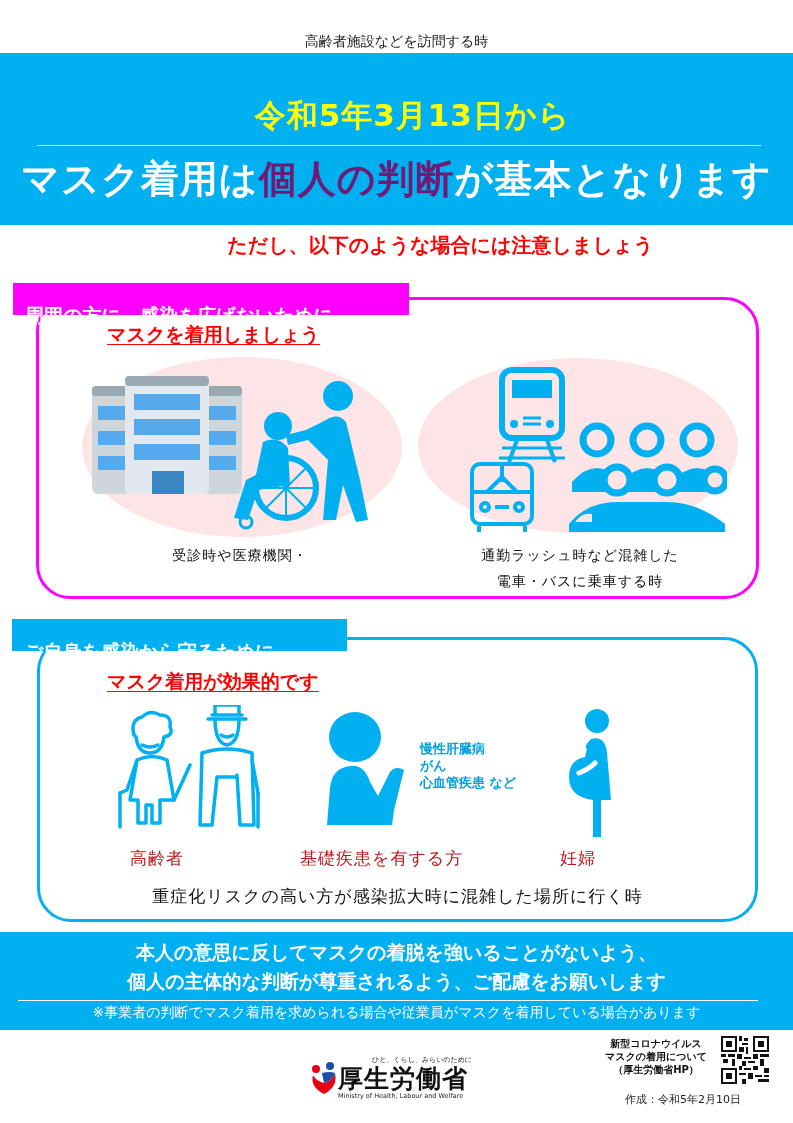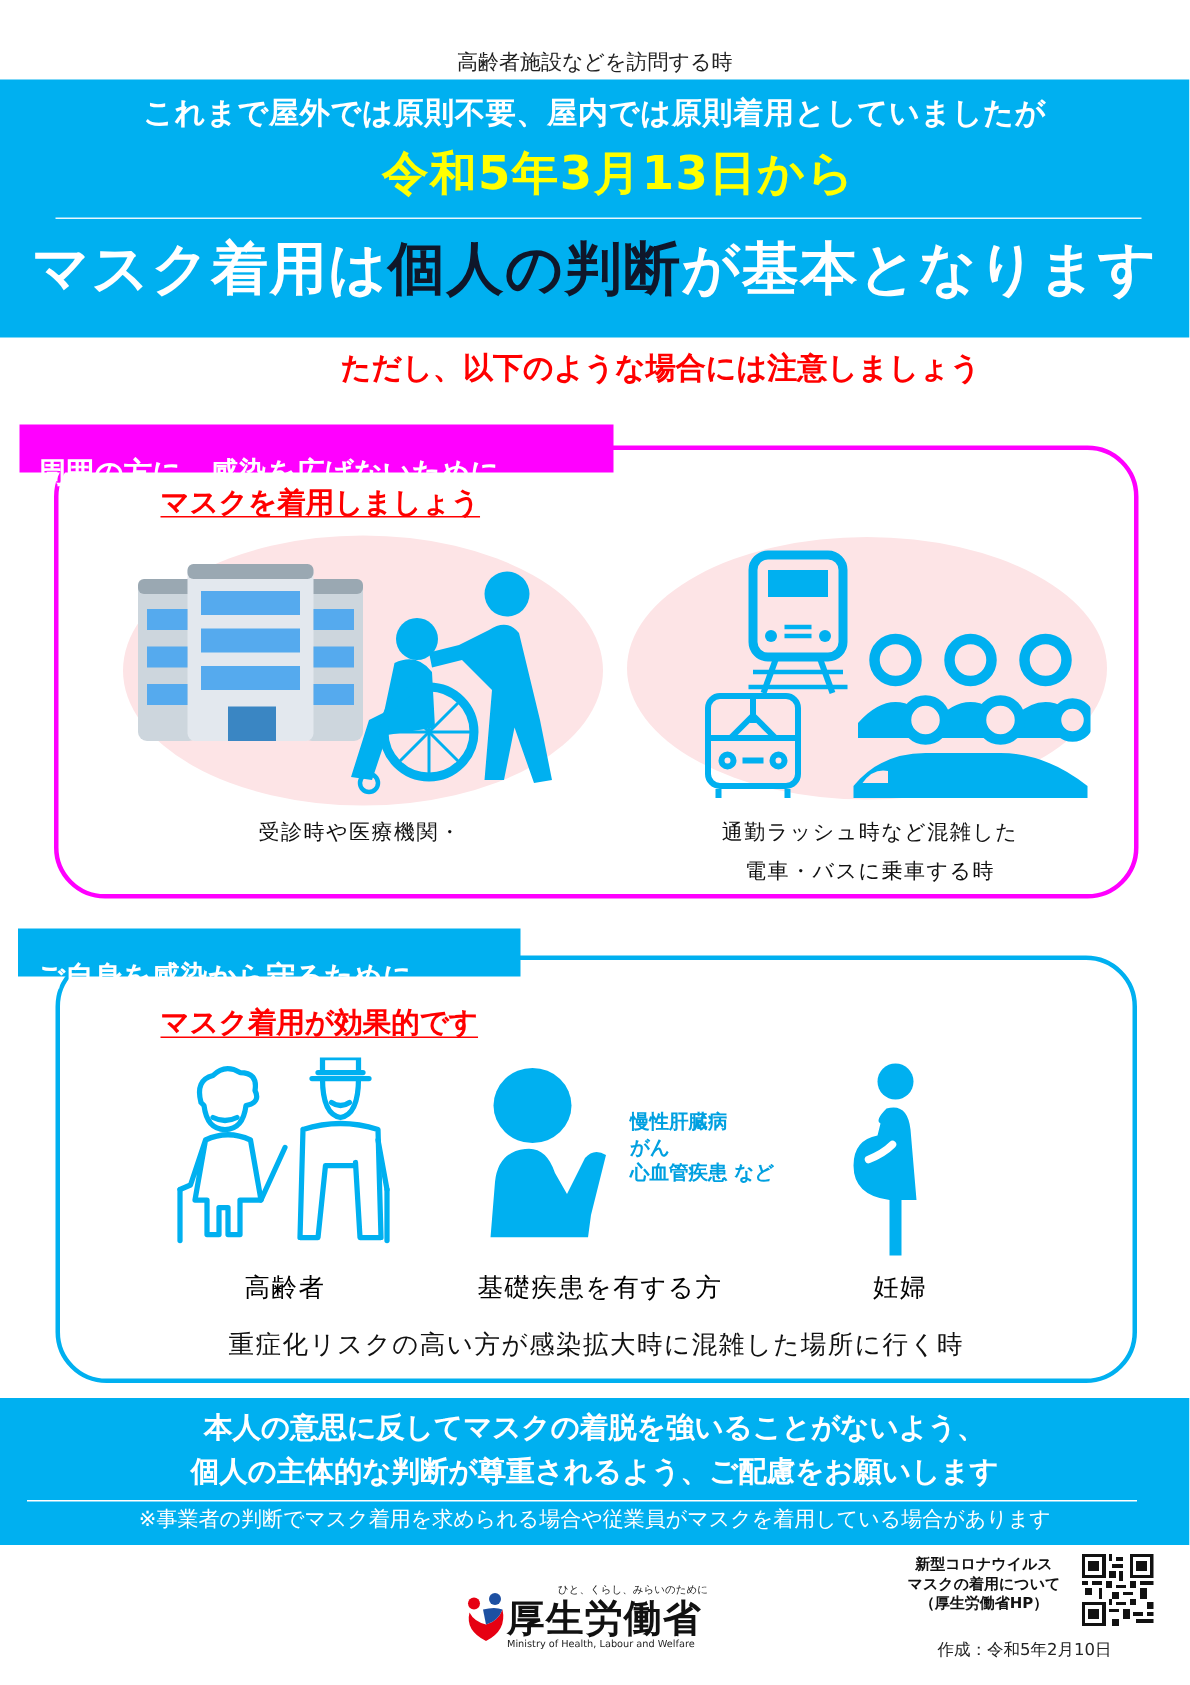--- a/index.html
+++ b/index.html
@@ -7,21 +7,21 @@
   body { position: relative; font-family: "DejaVu Sans", "Liberation Sans", sans-serif; color: #222; }
   .abs { position: absolute; }
 
   .top-label { left: 0; width: 793px; top: 33px; text-align: center; font-size: 14px; color: #222; }
 
   .header { left: 0; top: 53px; width: 793px; height: 172px; background: #00b0f0; }
   .header .line1 { position: absolute; left: 0; width: 100%; top: 9px; text-align: center; color: #fff; font-size: 20px; font-weight: bold; letter-spacing: 0.5px; }
   .header .date { position: absolute; left: 16px; width: 100%; top: 42px; text-align: center; color: #ffff00; font-size: 31px; font-weight: bold; letter-spacing: 1px; }
   .header .sep { position: absolute; left: 37px; width: 724px; top: 92px; height: 1px; background: #ffffff; opacity: 0.9; }
   .header .main { position: absolute; left: 0; width: 100%; top: 101px; text-align: center; color: #fff; font-size: 38px; font-weight: bold; letter-spacing: 1px; }
-  .header .main .hl { color: #0f172a; }
+  .header .main .hl { color: #701a75; }
 
   .notice { left: 0; width: 793px; top: 232px; text-align: center; color: #ff0000; font-size: 20px; font-weight: bold; margin-left: 44px; }
 
   .box { border-radius: 34px; background: #fff; }
   .box-pink { left: 36px; top: 297px; width: 723px; height: 302px; border: 3px solid #ff00ff; }
   .box-blue { left: 37px; top: 637px; width: 721px; height: 285px; border: 3px solid #00b0f0; }
 
   .tab { height: 32px; color: #fff; font-size: 19px; font-weight: bold; padding: 16px 12px; line-height: 32px; white-space: nowrap; }
   .tab-pink { left: 13px; top: 283px; width: 396px; background: #ff00ff; }
   .tab-blue { left: 12px; top: 619px; width: 335px; background: #00b0f0; }
@@ -31,21 +31,21 @@
   .sub2 { left: 107px; top: 669px; }
 
   .blob { border-radius: 50%; background: #fde4e6; }
   .blob1 { left: 82px; top: 357px; width: 320px; height: 180px; }
   .blob2 { left: 418px; top: 358px; width: 320px; height: 175px; }
 
   .caption { text-align: center; font-size: 14px; color: #111; line-height: 26px; letter-spacing: 1px; }
   .cap1 { left: 80px; top: 542px; width: 320px; }
   .cap2 { left: 420px; top: 542px; width: 320px; }
 
-  .grp-label { font-size: 17px; color: #000000; text-align: center; letter-spacing: 1px; }
+  .grp-label { font-size: 17px; color: #b91c1c; text-align: left; letter-spacing: 1px; }
   .lbl-elder { left: 130px; top: 847px; width: 120px; }
   .lbl-cond { left: 300px; top: 847px; width: 200px; }
   .lbl-preg { left: 560px; top: 847px; width: 80px; }
   .cond-list { left: 420px; top: 740px; font-size: 13px; font-weight: bold; color: #00a0e0; line-height: 17px; }
 
   .risk { left: 37px; top: 885px; width: 721px; text-align: center; font-size: 17px; color: #111; letter-spacing: 1px; }
 
   .banner { left: 0; top: 932px; width: 793px; height: 98px; background: #00b0f0; }
   .banner .b1 { position: absolute; left: 0; width: 100%; top: 6px; text-align: center; color: #fff; font-size: 19px; font-weight: bold; line-height: 29px; }
   .banner .sep { position: absolute; left: 18px; width: 740px; top: 68px; height: 1px; background: #fff; }
@@ -59,21 +59,20 @@
   .qr-text { left: 596px; top: 1037px; width: 120px; text-align: center; font-size: 10px; font-weight: bold; color: #111; line-height: 13px; }
   .qr { left: 721px; top: 1036px; width: 48px; height: 48px; background: #fff; }
   .created { left: 625px; top: 1092px; font-size: 11px; color: #222; }
 </style>
 </head>
 <body>
 
 <div class="abs top-label">高齢者施設などを訪問する時</div>
 
 <div class="abs header">
-  <div class="line1">これまで屋外では原則不要、屋内では原則着用としていましたが</div>
   <div class="date">令和5年3月13日から</div>
   <div class="sep"></div>
   <div class="main"><span>マスク着用は</span><span class="hl">個人の判断</span><span>が基本となります</span></div>
 </div>
 
 <div class="abs notice">ただし、以下のような場合には注意しましょう</div>
 
 <div class="abs box box-pink"></div>
 <div class="abs tab tab-pink">周囲の方に、感染を広げないために</div>
 <div class="abs sub sub1">マスクを着用しましょう</div>

